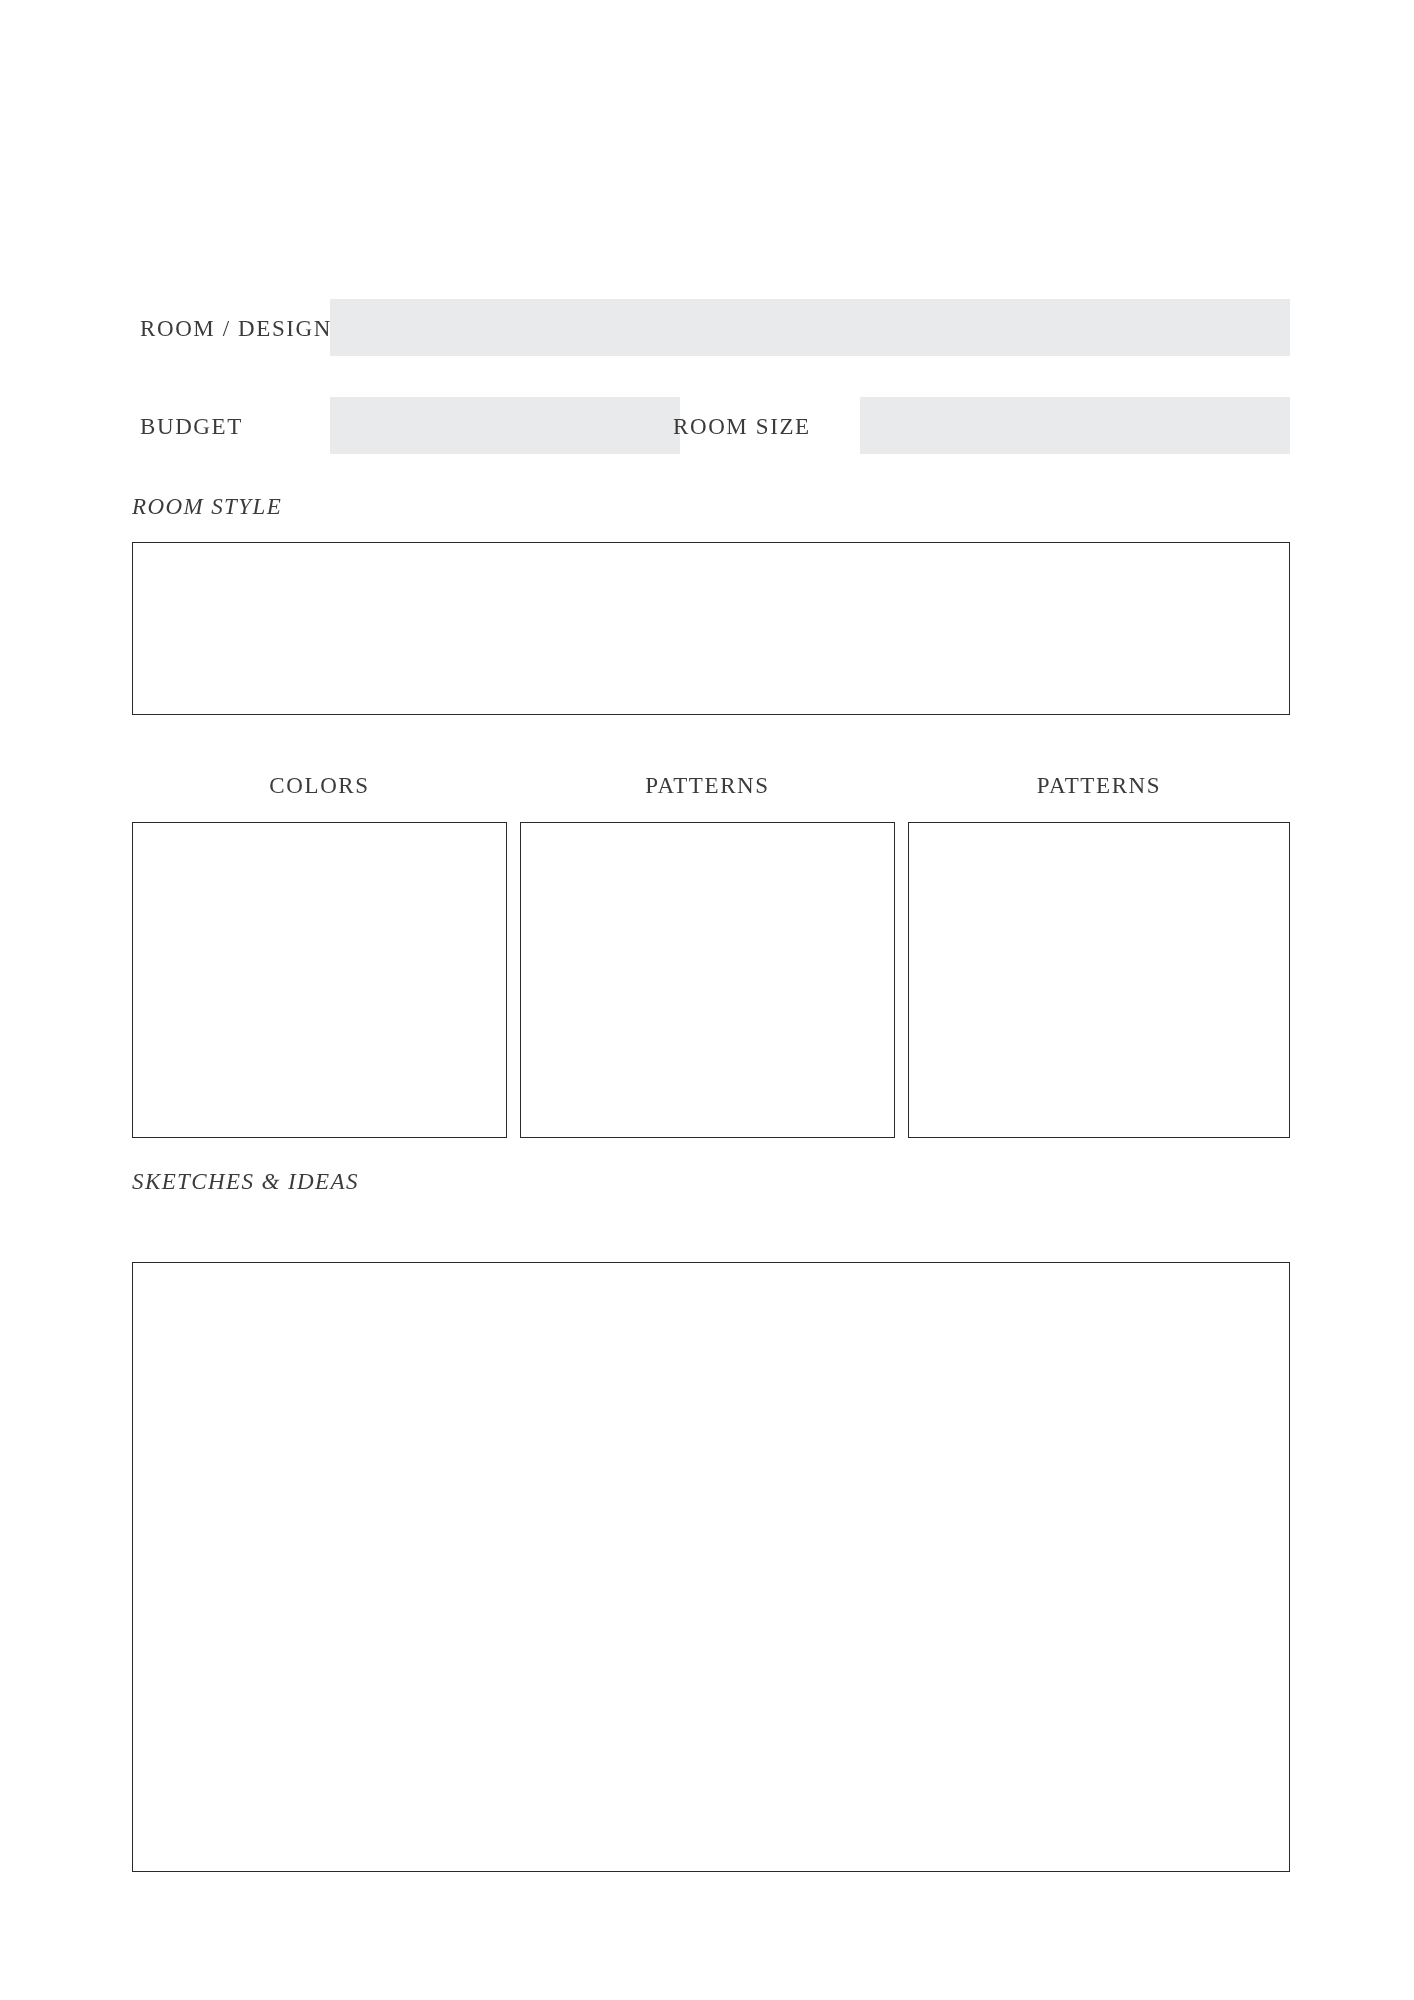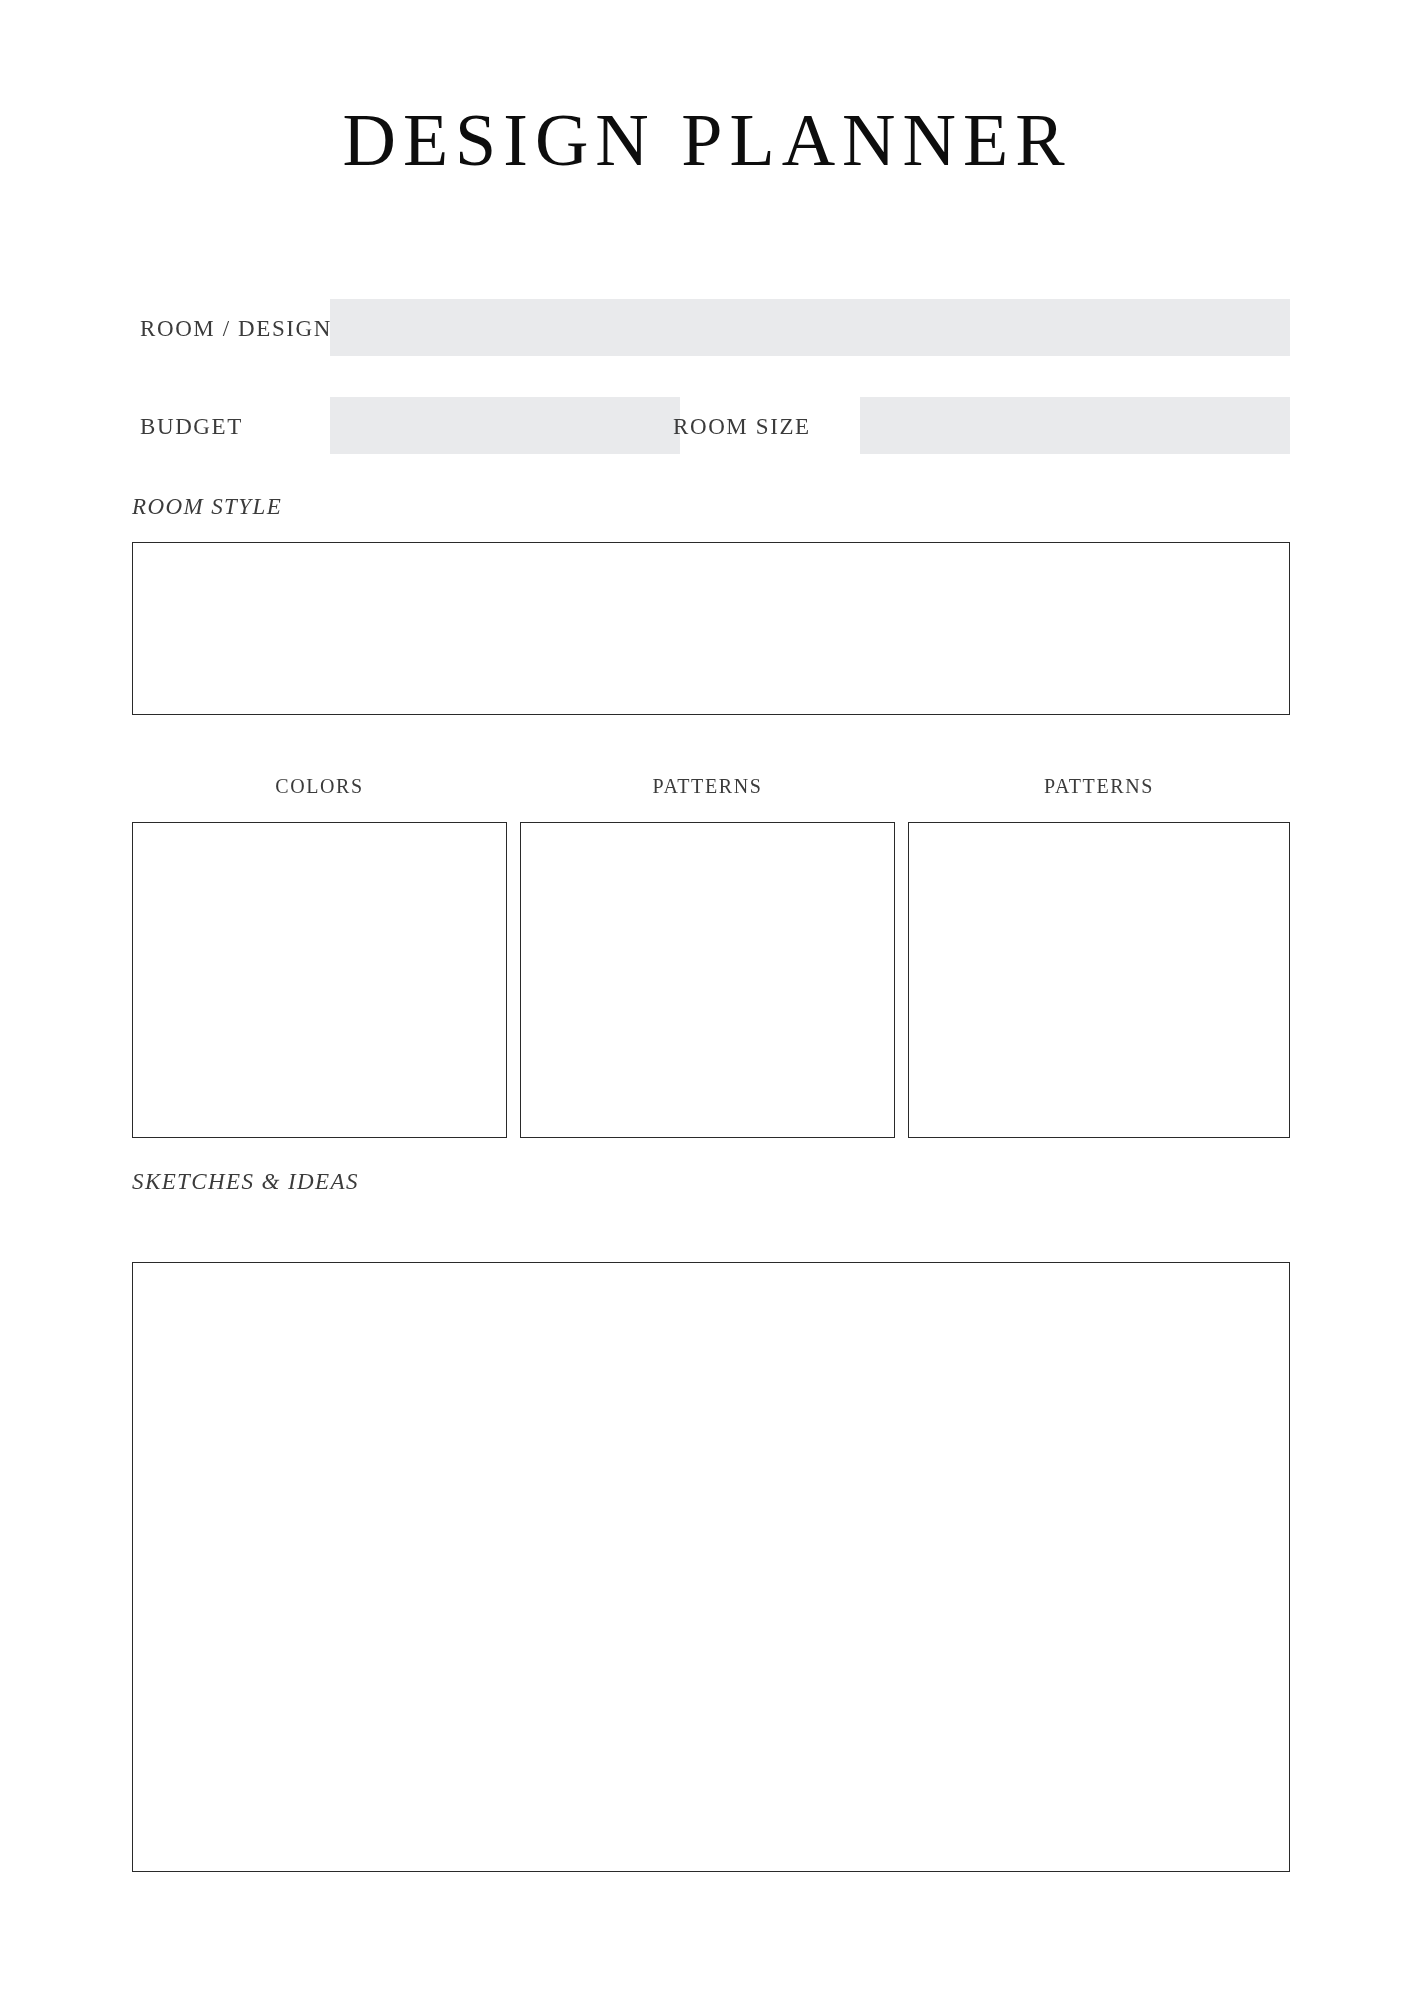--- a/index.html
+++ b/index.html
@@ -74,21 +74,21 @@
     color: #3b3b3b;
     white-space: nowrap;
     font-style: italic;
   }
   .lbl-room-style  { left: 132px; top: 493px; }
   .lbl-sketches    { left: 132px; top: 1168px; }
 
   .col-header {
     position: absolute;
     top: 772px;
-    font-size: 20px;
+    font-size: 23px;
     line-height: 28px;
     letter-spacing: 1.6px;
     color: #3b3b3b;
     text-align: center;
     white-space: nowrap;
   }
   .hdr-colors    { left: 132px;  width: 375px; }
   .hdr-patterns  { left: 520px;  width: 375px; }
   .hdr-materials { left: 908px;  width: 382px; }
 
@@ -103,21 +103,20 @@
   .box-colors     { left: 132px;  top: 822px;  width: 375px;  height: 316px; }
   .box-patterns   { left: 520px;  top: 822px;  width: 375px;  height: 316px; }
   .box-materials  { left: 908px;  top: 822px;  width: 382px;  height: 316px; }
   .box-sketches   { left: 132px;  top: 1262px; width: 1158px; height: 610px; }
 </style>
 </head>
 <body>
 
 <div class="page">
 
-  <div class="title">DESIGN PLANNER</div>
 
   <div class="field-label lbl-room-space">ROOM / DESIGN</div>
   <div class="gray-field fld-room-space"></div>
 
   <div class="field-label lbl-budget">BUDGET</div>
   <div class="gray-field fld-budget"></div>
 
   <div class="field-label lbl-room-size">ROOM SIZE</div>
   <div class="gray-field fld-room-size"></div>
 

